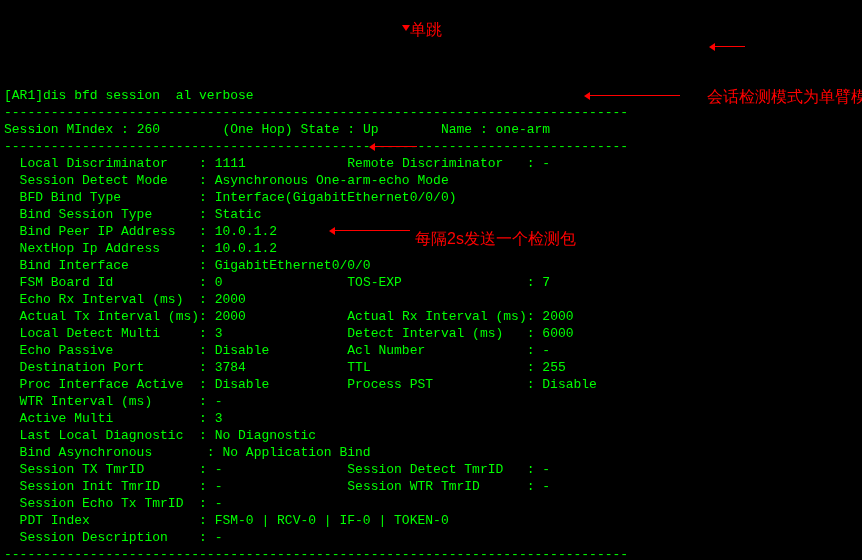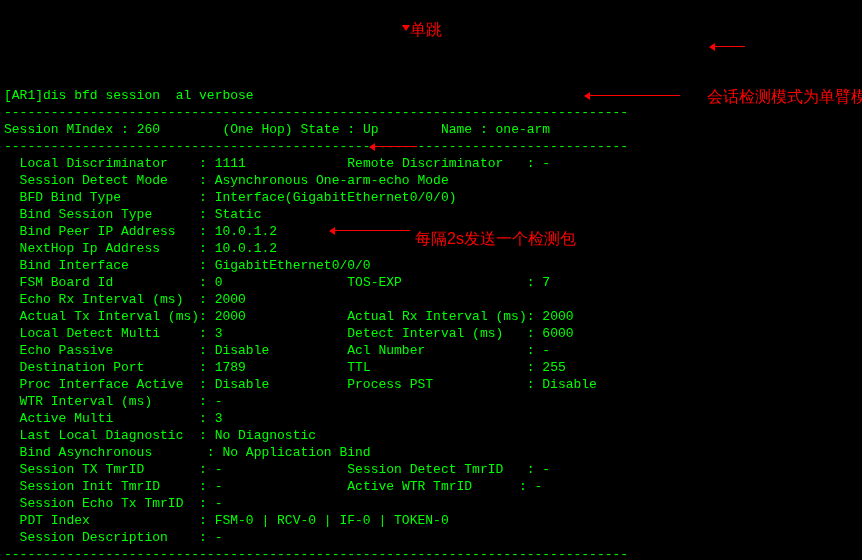--- a/index.html
+++ b/index.html
@@ -66,28 +66,28 @@
 <span><span>  BFD Bind Type          : </span><span>Interface(GigabitEthernet0/0/0)</span></span>
 <span><span>  Bind Session Type      : </span><span>Static</span></span>
 <span><span>  Bind Peer IP Address   : </span><span>10.0.1.2</span></span>
 <span><span>  NextHop Ip Address     : </span><span>10.0.1.2</span></span>
 <span><span>  Bind Interface         : </span><span>GigabitEthernet0/0/0</span></span>
 <span><span>  FSM Board Id           : </span><span>0</span>                <span>TOS-EXP                : </span><span>7</span></span>
 <span><span>  Echo Rx Interval (ms)  : </span><span>2000</span></span>
 <span><span>  Actual Tx Interval (ms): </span><span>2000</span>             <span>Actual Rx Interval (ms): </span><span>2000</span></span>
 <span><span>  Local Detect Multi     : </span><span>3</span>                <span>Detect Interval (ms)   : </span><span>6000</span></span>
 <span><span>  Echo Passive           : </span><span>Disable</span>          <span>Acl Number             : </span><span>-</span></span>
-<span><span>  Destination Port       : </span><span>1789</span>             <span>TTL                    : </span><span>255</span></span>
+<span><span>  Destination Port       : </span><span>3784</span>             <span>TTL                    : </span><span>255</span></span>
 <span><span>  Proc Interface Active  : </span><span>Disable</span>          <span>Process PST            : </span><span>Disable</span></span>
 <span><span>  WTR Interval (ms)      : </span><span>-</span></span>
 <span><span>  Active Multi           : </span><span>3</span></span>
 <span><span>  Last Local Diagnostic  : </span><span>No Diagnostic</span></span>
 <span><span>  Bind Asynchronous       : </span><span>No Application Bind</span></span>
 <span><span>  Session TX TmrID       : </span><span>-</span>                <span>Session Detect TmrID   : </span><span>-</span></span>
-<span><span>  Session Init TmrID     : </span><span>-</span>                <span>Active WTR TmrID      : </span><span>-</span></span>
+<span><span>  Session Init TmrID     : </span><span>-</span>                <span>Session WTR TmrID      : </span><span>-</span></span>
 <span><span>  Session Echo Tx TmrID  : </span><span>-</span></span>
 <span><span>  PDT Index              : </span><span>FSM-0 | RCV-0 | IF-0 | TOKEN-0</span></span>
 <span><span>  Session Description    : </span><span>-</span></span>
 <span>--------------------------------------------------------------------------------</span>
 
 
 
 </div>
 
 

